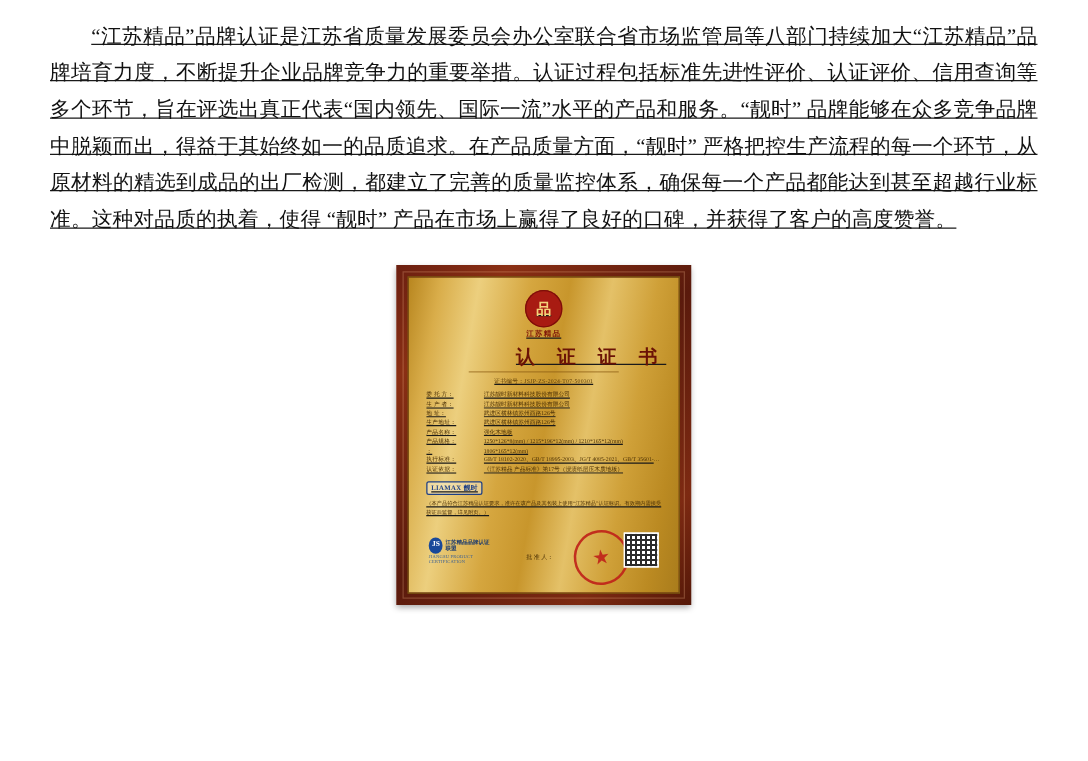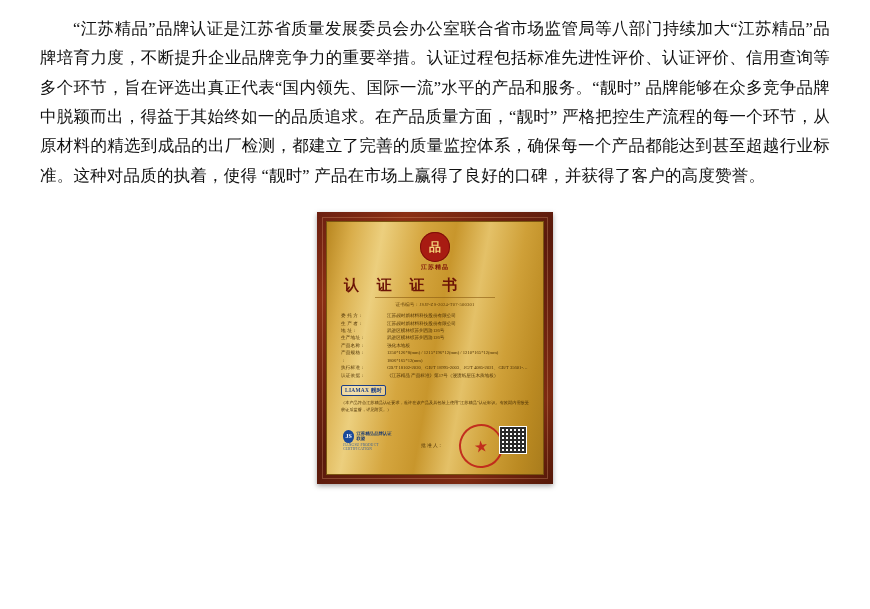--- a/index.html
+++ b/index.html
@@ -12,20 +12,21 @@
     height: 609px;
     font-family: "Liberation Serif", "DejaVu Serif", serif;
     color: #1a1a1a;
     overflow: hidden;
   }
   .page {
     position: relative;
     width: 870px;
     height: 609px;
     box-sizing: border-box;
+    text-decoration: underline;
   }
   .article {
     padding: 14px 40px 0 40px;
   }
   .article p {
     margin: 0;
     font-size: 16.5px;
     line-height: 1.78;
     text-align: justify;
     text-justify: inter-ideograph;
@@ -96,21 +97,21 @@
   }
   .cert-brand {
     text-align: center;
     font-size: 6px;
     color: #7e1308;
     letter-spacing: 1px;
     margin-top: 1px;
     font-weight: bold;
   }
   .cert-title {
-    text-align: left;
+    text-align: right;
     font-size: 15px;
     font-weight: bold;
     color: #6b1306;
     letter-spacing: 7px;
     margin: 4px 0 2px 0;
     text-indent: 7px;
   }
   .cert-title-underline {
     width: 120px;
     height: 1px;

